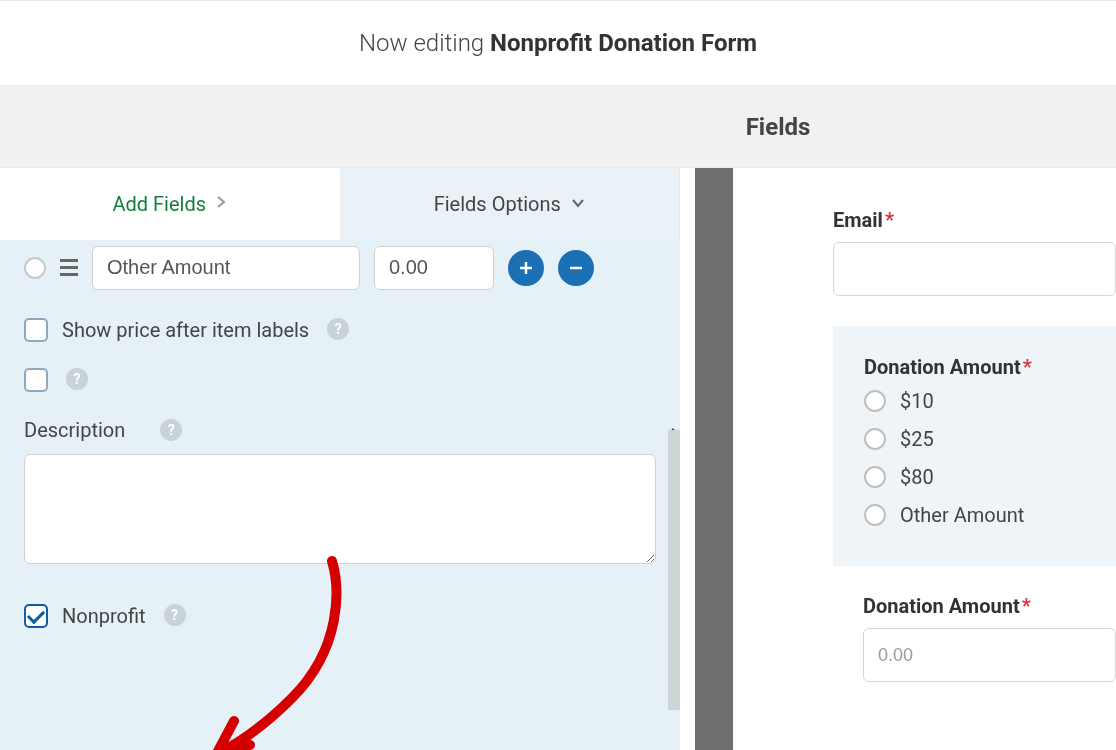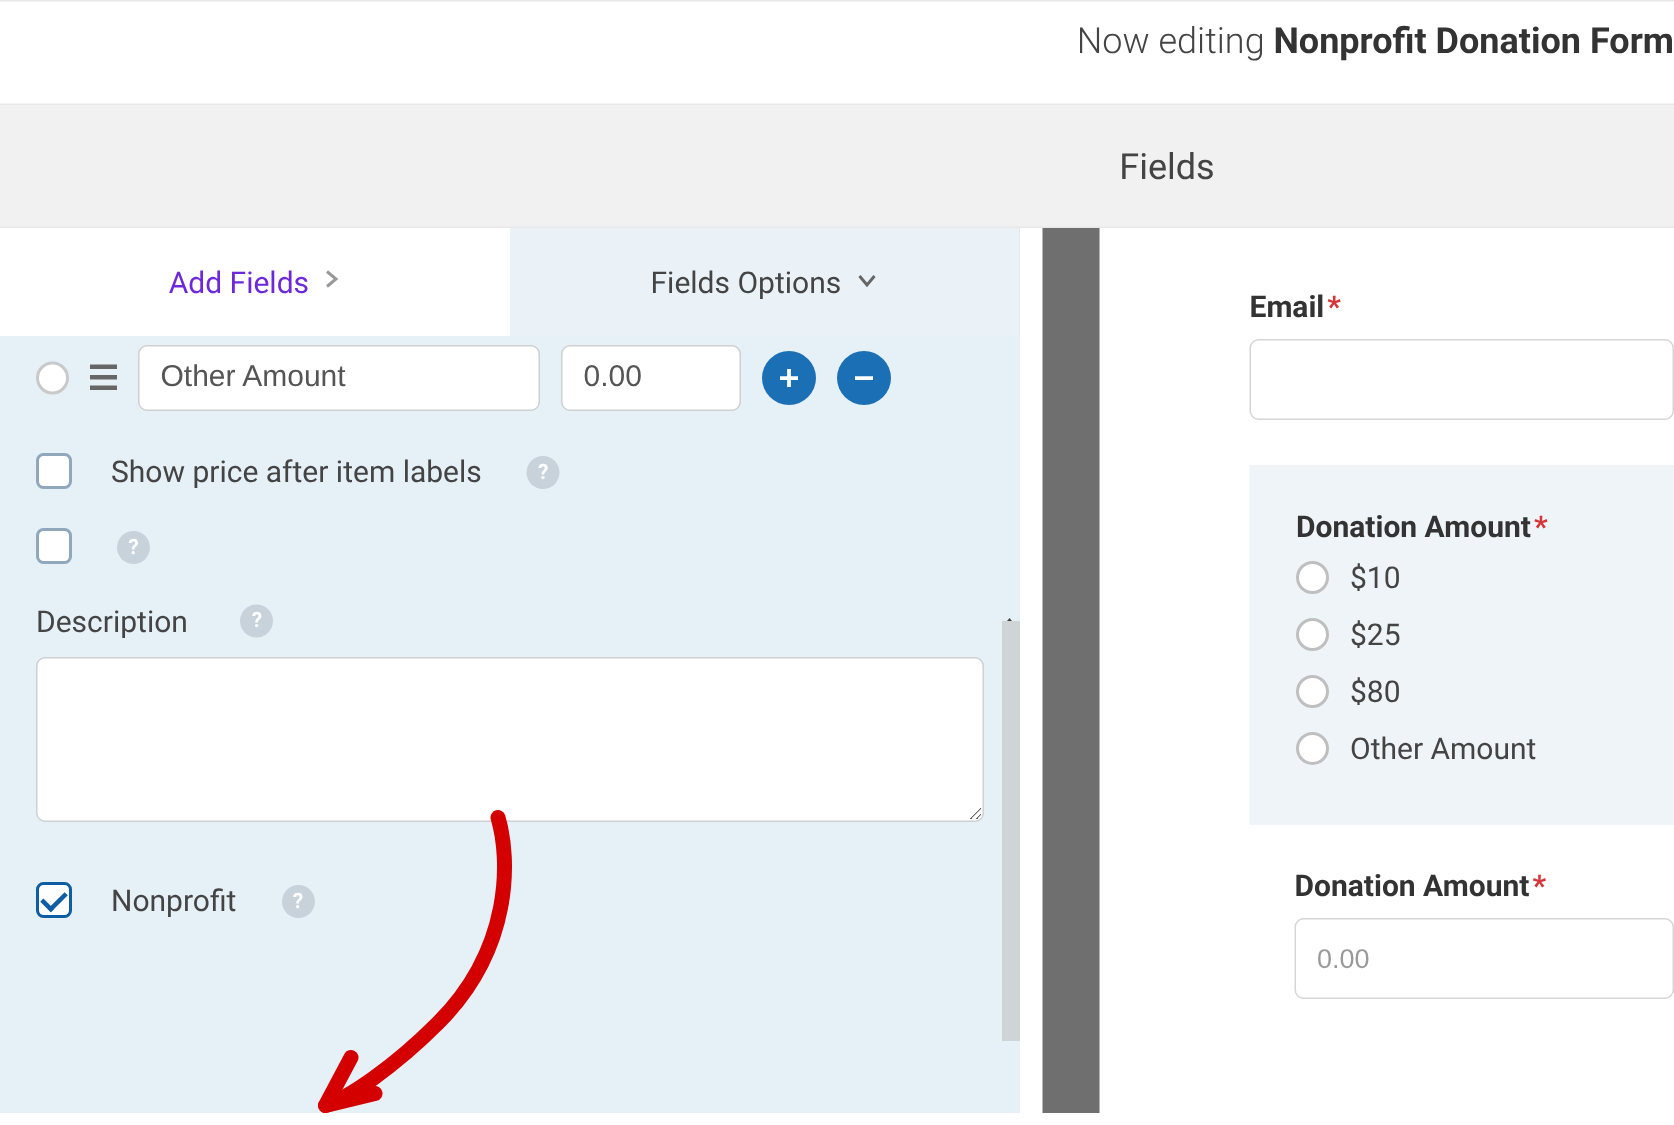--- a/index.html
+++ b/index.html
@@ -6,41 +6,41 @@
     body {
       font-family: -apple-system, BlinkMacSystemFont, "Segoe UI", Roboto, sans-serif;
       background: #fff;
       color: #444;
       width: 1116px;
       height: 750px;
       overflow: hidden;
       position: relative;
     }
     .header-editing {
-      text-align: right;
-      padding: 12px 0 28px;
+      text-align: center;
+      padding: 28px 0 28px;
       font-size: 24px;
       color: #444;
       border-bottom: 1px solid #e8e8e8;
       border-top: 1px solid #e8e8e8;
       font-weight: 300;
     }
     .header-editing strong { font-weight: 700; color: #333; }
     .subheader-row {
       background: #f1f1f1;
       height: 82px;
       display: flex;
       align-items: center;
       justify-content: center;
       border-bottom: 1px solid #e8e8e8;
     }
     .subheader-title {
       font-size: 24px;
       color: #444;
-      font-weight: 400;
+      font-weight: 700;
       margin-left: 440px;
     }
     .layout { display: flex; height: calc(750px - 78px - 82px); }
     .left-col {
       width: 695px;
       position: relative;
       display: flex;
       flex-direction: column;
     }
     .tabs {
@@ -50,21 +50,21 @@
       border-right: 1px solid #e8e8e8;
     }
     .tab {
       flex: 1;
       display: flex;
       align-items: center;
       justify-content: center;
       font-size: 20px;
       cursor: pointer;
       gap: 10px;
-      color: #6d28d9;
+      color: #15803d;
       background: #fff;
     }
     .tab .chev { font-size: 16px; color: #999; }
     .tab.active {
       background: #eaf2f8;
       color: #444;
     }
     .options-pane {
       background: #e6f0f7;
       width: 680px;
@@ -117,22 +117,22 @@
       color: #fff;
       display: flex;
       align-items: center;
       justify-content: center;
       font-size: 20px;
       font-weight: 700;
       cursor: pointer;
     }
     .opt-row {
       display: flex;
-      align-items: flex-end;
-      gap: 26px;
+      align-items: flex-start;
+      gap: 14px;
       margin-bottom: 26px;
     }
     .checkbox {
       width: 24px; height: 24px;
       border: 2px solid #8fa8bb;
       border-radius: 5px;
       background: #fff;
       position: relative;
       cursor: pointer;
     }

